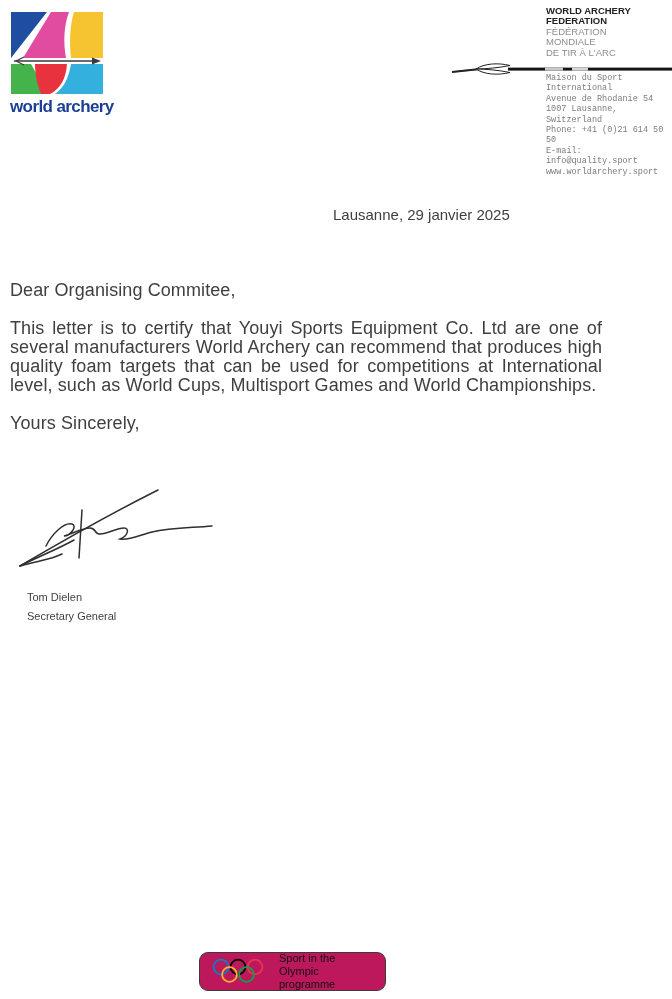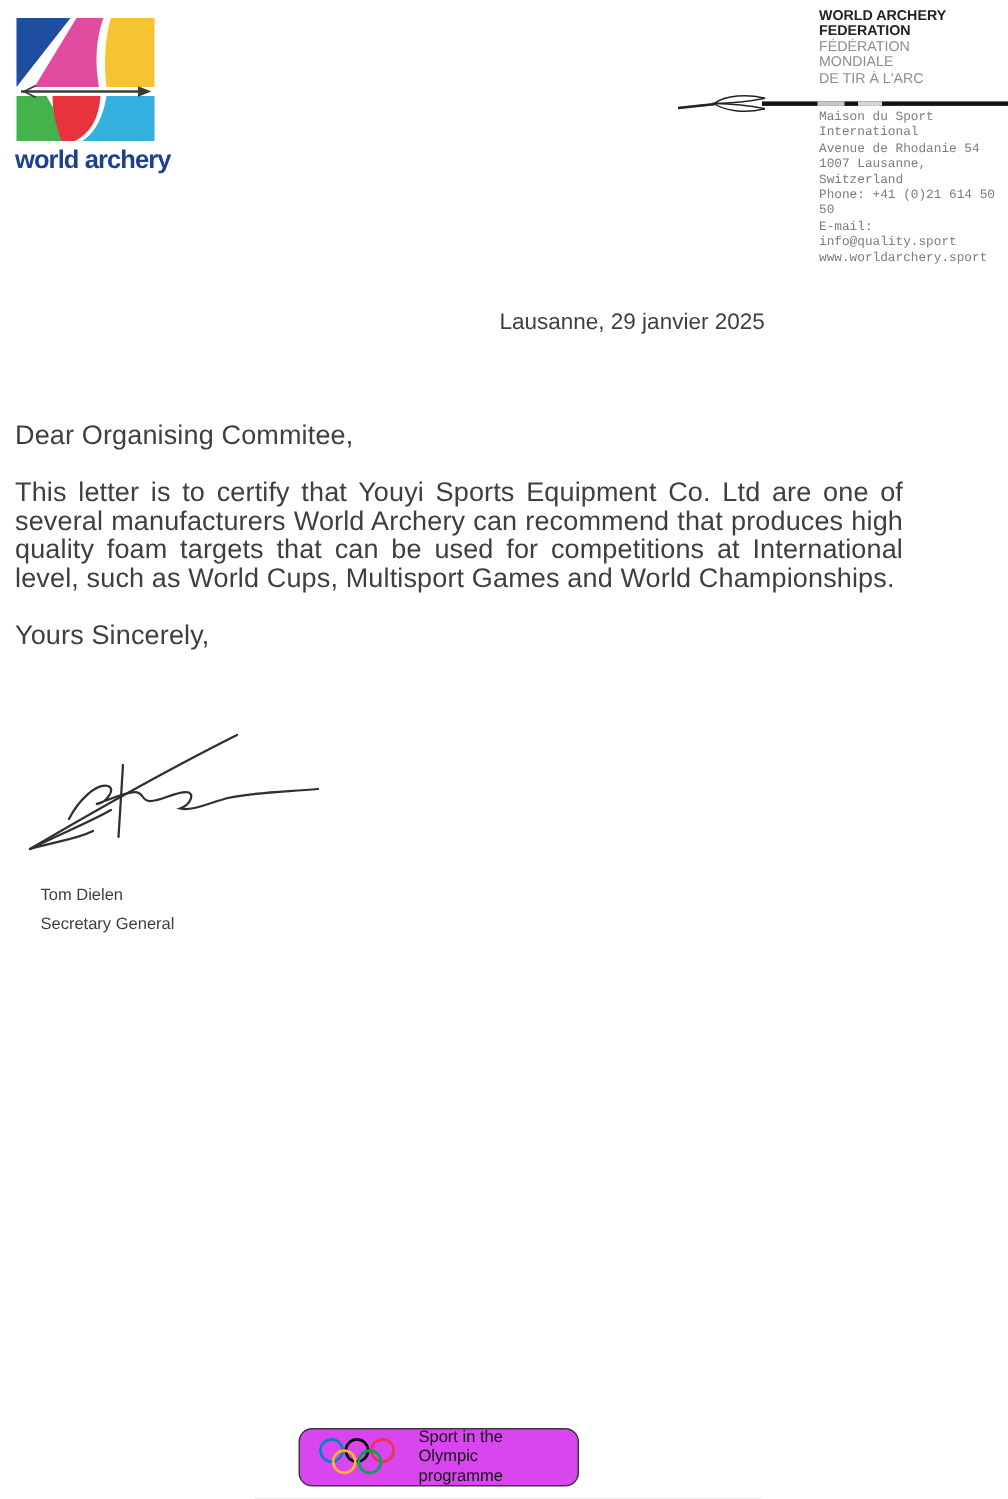--- a/index.html
+++ b/index.html
@@ -28,21 +28,21 @@
   .letter-body{position:absolute;top:281px;left:10px;width:592px;font-size:18px;line-height:19px;letter-spacing:0.1px;}
   .letter-body p{margin:0 0 19px 0;}
   .letter-body p.justified{text-align:justify;}
   .company-bold{font-weight:normal;margin-top:36px;}
   .signature{position:absolute;top:484px;left:16px;width:200px;height:90px;}
   .signatory{position:absolute;top:588px;left:27px;font-size:11px;line-height:19px;}
   
   .olympic-badge{
     position:absolute;top:952px;left:199px;width:187px;height:39px;
     border:1.5px solid #3a3a3a;border-radius:9px;box-sizing:border-box;
-    display:flex;align-items:center;padding:0 8px 0 12px;background:#d946ef;
+    display:flex;align-items:center;padding:0 8px 0 12px;background:#be185d;
   }
   .rings{flex:0 0 auto;margin-right:9px;}
   .badge-text{font-size:11px;line-height:13px;color:#111;}
 </style>
 </head>
 <body>
 
 <div class="page">
 
   <div class="wa-logo">

